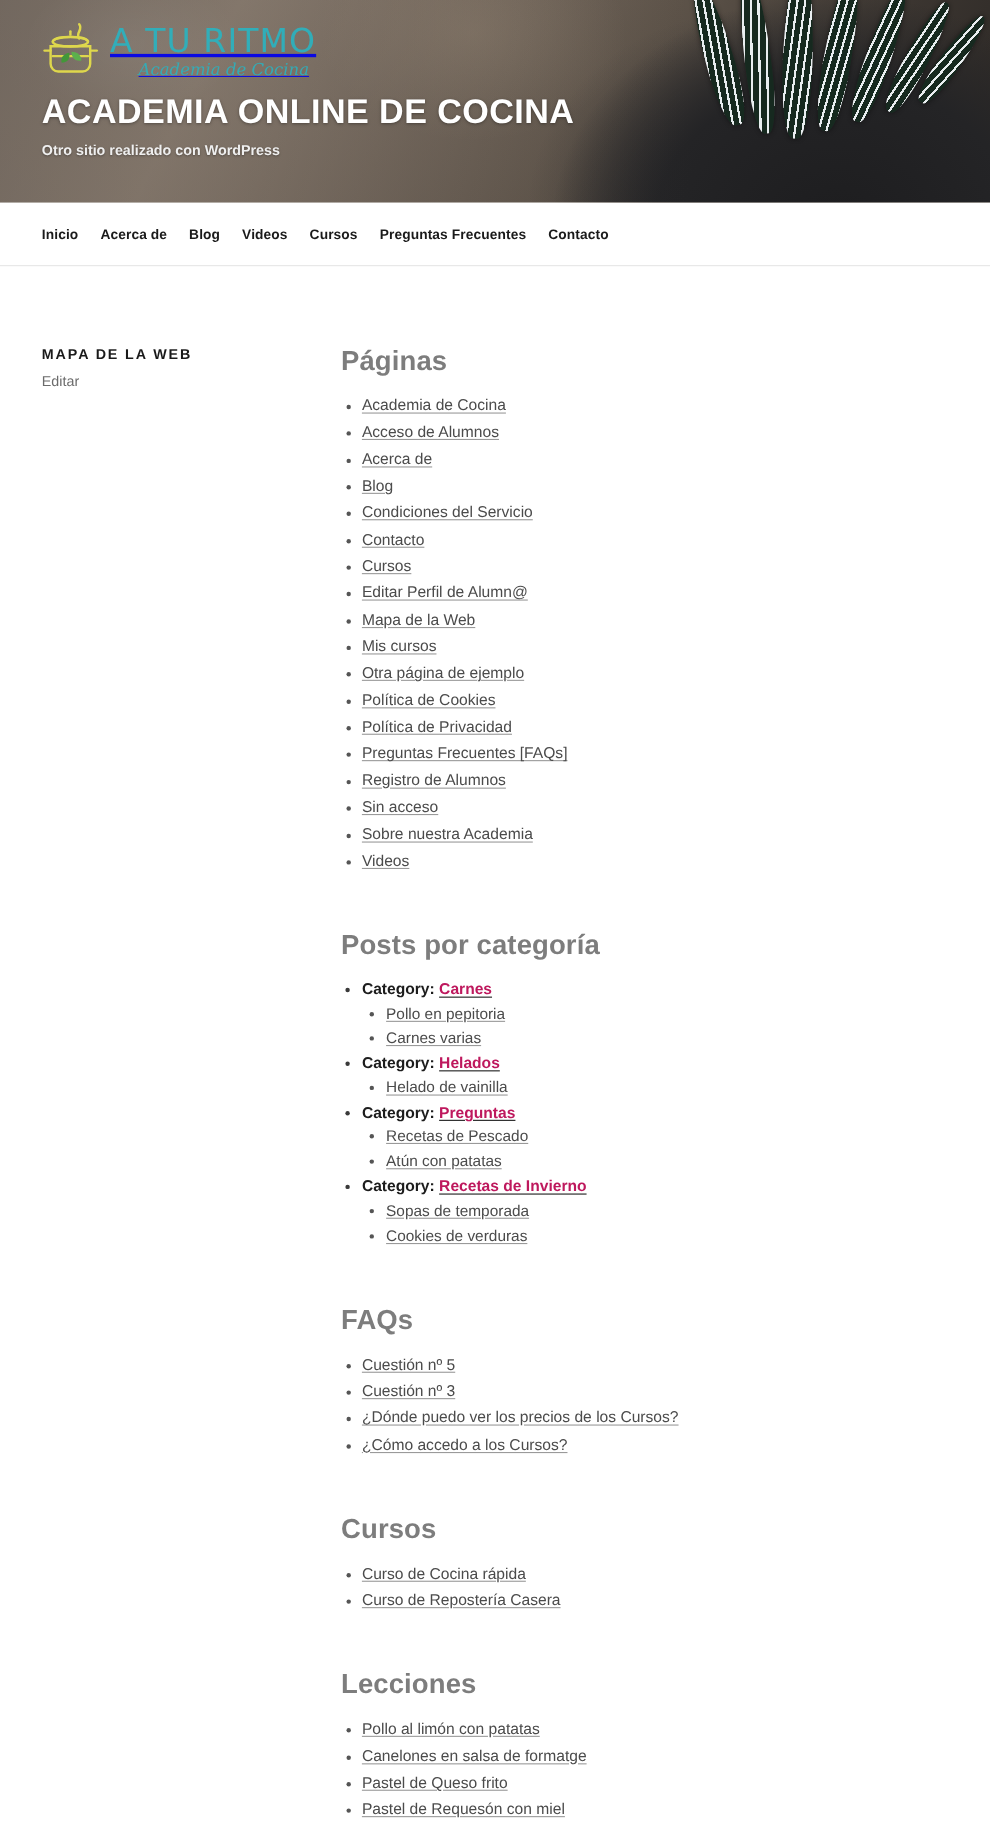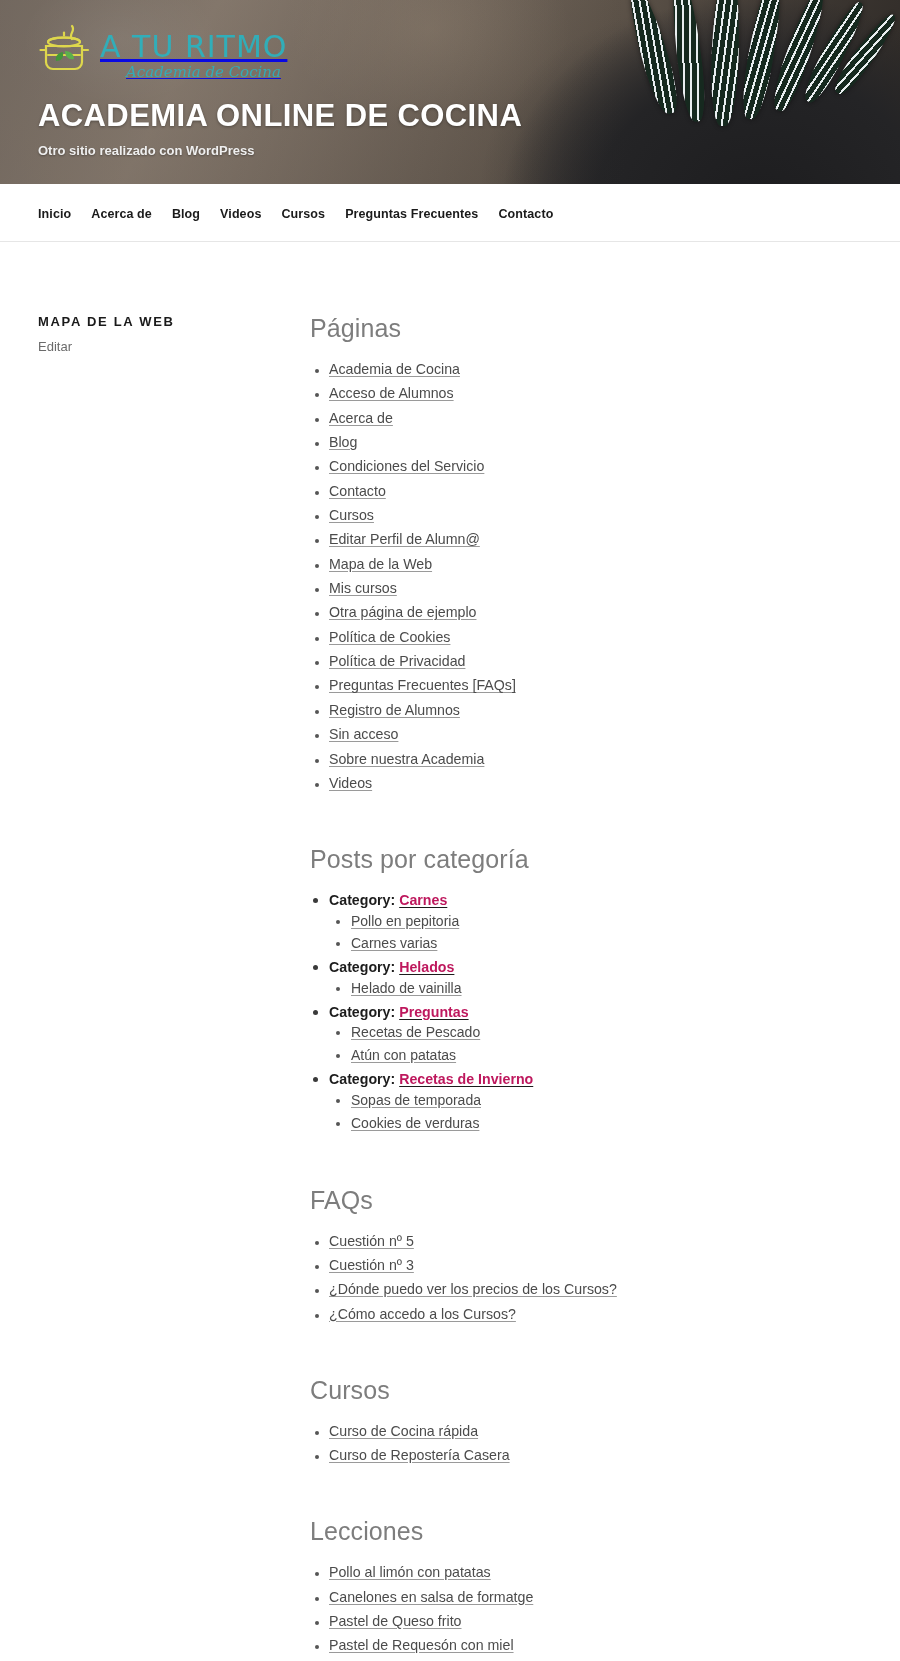--- a/index.html
+++ b/index.html
@@ -67,21 +67,21 @@
 
   .branding {
     position: absolute;
     left: 38px;
     top: 14px;
     width: 820px;
     z-index: 4;
   }
   .logo-row {
     display: flex;
-    align-items: flex-end;
+    align-items: center;
     gap: 6px;
     height: 66px;
     opacity: .92;
   }
   .logo-mark { width: 56px; height: 58px; flex: none; }
   .logo-words { display: flex; flex-direction: column; line-height: 1; }
   .logo-title {
     font-size: 30px;
     letter-spacing: 1px;
     font-weight: 400;
@@ -91,21 +91,21 @@
   .logo-sub {
     font-family: "DejaVu Serif", serif;
     font-style: italic;
     font-size: 15px;
     color: #2bb3c0;
     margin-top: 3px;
     margin-left: 26px;
     opacity: .95;
   }
   .site-title {
-    margin: 18px 0 0 0;
+    margin: 4px 0 0 0;
     font-size: 31px;
     font-weight: 700;
     letter-spacing: .4px;
     color: #ffffff;
     font-family: "Liberation Sans", sans-serif;
     text-shadow: 0 1px 3px rgba(0,0,0,.35);
   }
   .site-desc {
     margin: 9px 0 0 0;
     font-size: 13px;
@@ -173,21 +173,21 @@
 
   .entry-main {
     flex: 1;
     padding-right: 60px;
   }
   .sitemap-section { margin-bottom: 52px; }
   .sitemap-section:last-child { margin-bottom: 0; }
   .section-heading {
     margin: 0 0 16px 0;
     font-size: 25px;
-    font-weight: 400;
+    font-weight: 700;
     color: #7d7d7d;
     font-family: "Liberation Sans", sans-serif;
     letter-spacing: .1px;
   }
   .sitemap-list {
     margin: 0;
     padding-left: 19px;
     list-style: disc;
   }
   .sitemap-list li {

